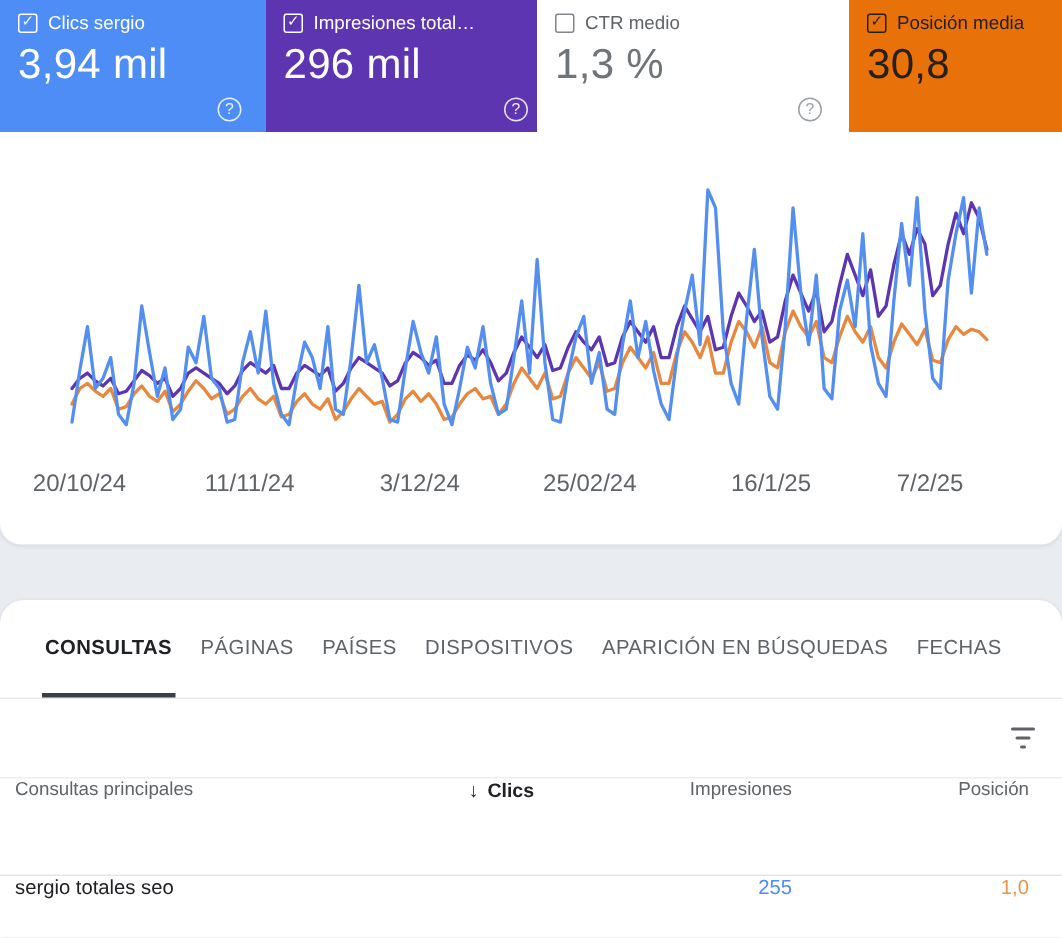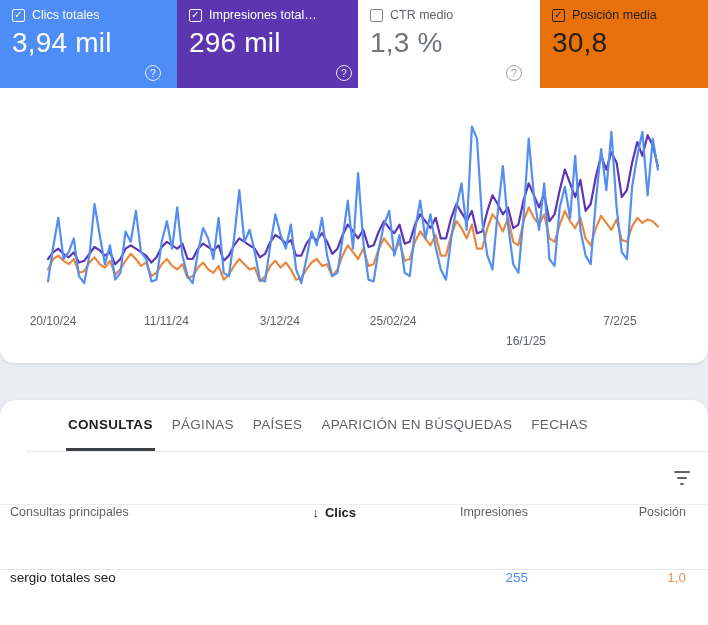--- a/index.html
+++ b/index.html
@@ -13,21 +13,21 @@
   
   .chart-card {
     width:708px; height:363px; background:#fff;
     border-radius:0 0 14px 14px; position:relative;
     box-shadow:0 1px 3px rgba(60,64,67,.12);
   }
   .metrics { display:flex; height:88px; }
   .tile { position:relative; padding:8px 12px 0 12px; }
   .tile-clicks      { width:177px; background:#4d8df5; color:#fff; }
   .tile-impressions { width:181px; background:#5e35b1; color:#fff; }
-  .tile-ctr         { width:182px; background:#ffffff; color:#5f6368; }
+  .tile-ctr         { width:208px; background:#ffffff; color:#5f6368; }
   .tile-position    { flex:1;      background:#e8710a; color:#26201a; }
   .tile-head { display:flex; align-items:center; gap:7px; }
   .tile-label { font-size:12.5px; font-weight:500; white-space:nowrap; overflow:hidden; }
   .cbx {
     width:13px; height:13px; border:1.5px solid currentColor; border-radius:2px;
     display:inline-flex; align-items:center; justify-content:center;
     font-size:10px; line-height:1; flex:0 0 auto;
   }
   .tile-ctr .cbx { border-color:#80868b; color:#80868b; }
   .tile-value { font-size:28px; font-weight:400; margin-top:5px; letter-spacing:.2px; }
@@ -38,31 +38,31 @@
     font-size:10.5px; line-height:1; cursor:pointer;
   }
   .tile-clicks .help      { right:16px; border:1.2px solid rgba(255,255,255,.85); color:rgba(255,255,255,.9); }
   .tile-impressions .help { right:6px;  border:1.2px solid rgba(255,255,255,.85); color:rgba(255,255,255,.9); }
   .tile-ctr .help         { right:18px; border:1.2px solid #9aa0a6; color:#9aa0a6; }
 
   .chart-svg { display:block; width:708px; height:222px; }
   .x-labels { position:relative; height:24px; }
   .x-labels span {
     position:absolute; top:4px; transform:translateX(-50%);
-    font-size:12px; color:#5f6368; white-space:nowrap;
+    font-size:16px; color:#5f6368; white-space:nowrap;
   }
 
   
   .table-card {
     margin-top:37px; width:708px; height:225px; background:#fff;
     border-radius:16px 16px 0 0; box-shadow:0 1px 3px rgba(60,64,67,.15);
   }
   .tabs {
-    display:flex; height:52px; padding-left:40px;
-    border-bottom:1px solid #e8eaed; align-items:stretch;margin-left:26px;
+    display:flex; height:66px; padding-left:28px;
+    border-bottom:1px solid #e8eaed; align-items:stretch;
   }
   .tab {
     display:flex; align-items:center; margin-right:15px; cursor:pointer;
     font-size:13.5px; letter-spacing:.3px; color:#5f6368; font-weight:500;
     border-bottom:3px solid transparent; padding:0 2px; white-space:nowrap;
   }
   .tab.active { color:#202124; font-weight:700; border-bottom-color:#3c4043; }
 
   .toolbar {
     height:53px; border-bottom:1px solid #eceef0;
@@ -88,21 +88,21 @@
 </head>
 <body>
 
 <div class="chart-card">
 
   <div class="metrics">
 
     <div class="tile tile-clicks">
       <div class="tile-head">
         <span class="cbx">✓</span>
-        <span class="tile-label">Clics totales</span>
+        <span class="tile-label">Clics sergio</span>
       </div>
       <div class="tile-value">3,94 mil</div>
       <span class="help">?</span>
     </div>
 
     <div class="tile tile-impressions">
       <div class="tile-head">
         <span class="cbx">✓</span>
         <span class="tile-label">Impresiones total…</span>
       </div>
@@ -133,31 +133,32 @@
       <polyline points="48.0,181.4 53.2,171.0 58.3,167.6 63.5,172.8 68.7,176.2 73.8,171.0 79.0,184.8 84.2,183.1 89.4,174.5 94.5,169.3 99.7,176.2 104.9,179.6 110.0,172.8 115.2,186.5 120.4,181.4 125.5,172.8 130.7,165.9 135.9,171.0 141.0,177.9 146.2,174.5 151.4,188.2 156.5,184.8 161.7,176.2 166.9,171.0 172.1,177.9 177.2,181.4 182.4,176.2 187.6,190.0 192.7,188.2 197.9,179.6 203.1,174.5 208.2,181.4 213.4,184.8 218.6,177.9 223.7,191.7 228.9,186.5 234.1,177.9 239.3,171.0 244.4,176.2 249.6,181.4 254.8,179.6 259.9,193.4 265.1,188.2 270.3,177.9 275.4,172.8 280.6,179.6 285.8,174.5 290.9,181.4 296.1,191.7 301.3,190.0 306.4,181.4 311.6,174.5 316.8,171.0 322.0,177.9 327.1,176.2 332.3,188.2 337.5,181.4 342.6,167.6 347.8,157.3 353.0,164.2 358.1,171.0 363.3,160.7 368.5,177.9 373.6,176.2 378.8,160.7 384.0,150.4 389.2,157.3 394.3,164.2 399.5,153.8 404.7,172.8 409.8,171.0 415.0,153.8 420.2,143.5 425.3,150.4 430.5,157.3 435.7,147.0 440.8,167.6 446.0,167.6 451.2,147.0 456.4,133.2 461.5,140.1 466.7,150.4 471.9,136.6 477.0,160.7 482.2,160.7 487.4,140.1 492.5,126.3 497.7,133.2 502.9,143.5 508.0,129.8 513.2,153.8 518.4,157.3 523.5,133.2 528.7,119.4 533.9,129.8 539.1,136.6 544.2,126.3 549.4,150.4 554.6,153.8 559.7,136.6 564.9,122.9 570.1,133.2 575.2,140.1 580.4,129.8 585.6,150.4 590.7,157.3 595.9,140.1 601.1,128.0 606.3,134.9 611.4,141.8 616.6,131.5 621.8,152.1 626.9,153.8 632.1,138.4 637.3,129.8 642.4,134.9 647.6,131.5 652.8,133.2 657.9,138.4" fill="none" stroke="#e8883f" stroke-width="2.2" stroke-linejoin="round" stroke-linecap="round"></polyline>
       <polyline points="48.0,171.0 53.2,164.2 58.3,160.7 63.5,165.9 68.7,169.3 73.8,164.2 79.0,174.5 84.2,172.8 89.4,165.9 94.5,159.0 99.7,162.4 104.9,167.6 110.0,164.2 115.2,176.2 120.4,171.0 125.5,160.7 130.7,157.3 135.9,160.7 141.0,164.2 146.2,167.6 151.4,174.5 156.5,169.3 161.7,159.0 166.9,153.8 172.1,157.3 177.2,160.7 182.4,155.6 187.6,171.0 192.7,171.0 197.9,160.7 203.1,155.6 208.2,159.0 213.4,162.4 218.6,157.3 223.7,172.8 228.9,167.6 234.1,157.3 239.3,150.4 244.4,153.8 249.6,157.3 254.8,160.7 259.9,169.3 265.1,165.9 270.3,153.8 275.4,147.0 280.6,150.4 285.8,155.6 290.9,152.1 296.1,167.6 301.3,167.6 306.4,155.6 311.6,148.7 316.8,152.1 322.0,145.2 327.1,153.8 332.3,165.9 337.5,160.7 342.6,147.0 347.8,136.6 353.0,143.5 358.1,150.4 363.3,141.8 368.5,159.0 373.6,157.3 378.8,143.5 384.0,133.2 389.2,140.1 394.3,145.2 399.5,136.6 404.7,155.6 409.8,153.8 415.0,136.6 420.2,126.3 425.3,133.2 430.5,140.1 435.7,129.8 440.8,150.4 446.0,150.4 451.2,129.8 456.4,116.0 461.5,124.6 466.7,133.2 471.9,122.9 477.0,145.2 482.2,143.5 487.4,122.9 492.5,107.4 497.7,116.0 502.9,126.3 508.0,119.4 513.2,140.1 518.4,136.6 523.5,112.6 528.7,95.4 533.9,107.4 539.1,119.4 544.2,105.7 549.4,133.2 554.6,126.3 559.7,102.2 564.9,81.6 570.1,95.4 575.2,109.1 580.4,91.9 585.6,122.9 590.7,116.0 595.9,88.5 601.1,67.8 606.3,81.6 611.4,64.4 616.6,74.7 621.8,109.1 626.9,102.2 632.1,74.7 637.3,54.1 642.4,67.8 647.6,47.2 652.8,57.5 657.9,78.2" fill="none" stroke="#5e35b1" stroke-width="2.2" stroke-linejoin="round" stroke-linecap="round"></polyline>
       <polyline points="48.0,193.4 53.2,159.0 58.3,129.8 63.5,171.0 68.7,164.2 73.8,150.4 79.0,188.2 84.2,195.1 89.4,167.6 94.5,116.0 99.7,147.0 104.9,176.2 110.0,157.3 115.2,191.7 120.4,184.8 125.5,143.5 130.7,153.8 135.9,122.9 141.0,164.2 146.2,171.0 151.4,193.4 156.5,191.7 161.7,153.8 166.9,133.2 172.1,160.7 177.2,119.4 182.4,167.6 187.6,188.2 192.7,195.1 197.9,164.2 203.1,140.1 208.2,150.4 213.4,171.0 218.6,129.8 223.7,184.8 228.9,188.2 234.1,150.4 239.3,102.2 244.4,153.8 249.6,141.8 254.8,164.2 259.9,191.7 265.1,193.4 270.3,157.3 275.4,126.3 280.6,147.0 285.8,160.7 290.9,136.6 296.1,181.4 301.3,195.1 306.4,171.0 311.6,143.5 316.8,157.3 322.0,129.8 327.1,167.6 332.3,188.2 337.5,184.8 342.6,150.4 347.8,112.6 353.0,160.7 358.1,85.0 363.3,153.8 368.5,191.7 373.6,193.4 378.8,160.7 384.0,136.6 389.2,122.9 394.3,167.6 399.5,147.0 404.7,184.8 409.8,188.2 415.0,141.8 420.2,112.6 425.3,150.4 430.5,126.3 435.7,159.0 440.8,181.4 446.0,191.7 451.2,150.4 456.4,119.4 461.5,95.4 466.7,141.8 471.9,38.6 477.0,50.6 482.2,133.2 487.4,167.6 492.5,181.4 497.7,124.6 502.9,78.2 508.0,136.6 513.2,176.2 518.4,184.8 523.5,129.8 528.7,50.6 533.9,107.4 539.1,141.8 544.2,95.4 549.4,171.0 554.6,177.9 559.7,119.4 564.9,98.8 570.1,129.8 575.2,67.8 580.4,141.8 585.6,167.6 590.7,176.2 595.9,112.6 601.1,61.0 606.3,102.2 611.4,43.8 616.6,119.4 621.8,164.2 626.9,171.0 632.1,98.8 637.3,67.8 642.4,43.8 647.6,107.4 652.8,50.6 657.9,81.6" fill="none" stroke="#548ff0" stroke-width="2.2" stroke-linejoin="round" stroke-linecap="round"></polyline>
     </svg>
 
   <div class="x-labels" id="xlabels">
       <span style="left: 53px;">20/10/24</span>
       <span style="left: 166.4px;">11/11/24</span>
       <span style="left: 279.8px;">3/12/24</span>
       <span style="left: 393.2px;">25/02/24</span>
-      <span style="left: 526px; margin-top: 20px;">16/1/25</span>
+      <span style="left: 514px;">16/1/25</span>
       <span style="left: 620px;">7/2/25</span>
     </div>
 </div>
 
 <div class="table-card">
 
   <div class="tabs">
     <div class="tab active">CONSULTAS</div>
     <div class="tab">PÁGINAS</div>
     <div class="tab">PAÍSES</div>
+    <div class="tab">DISPOSITIVOS</div>
     <div class="tab">APARICIÓN EN BÚSQUEDAS</div>
     <div class="tab">FECHAS</div>
   </div>
 
   <div class="toolbar">
     <div class="filter-btn">
         <i></i>
         <i></i>
         <i></i>
       </div>

